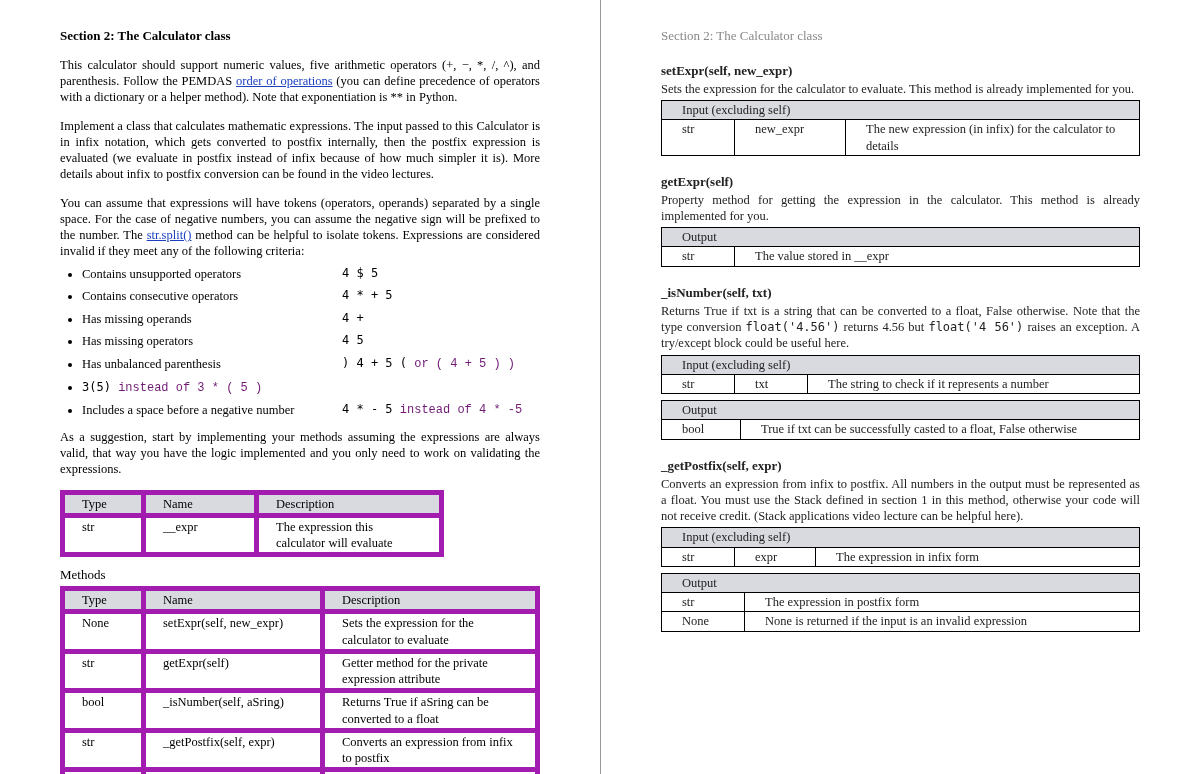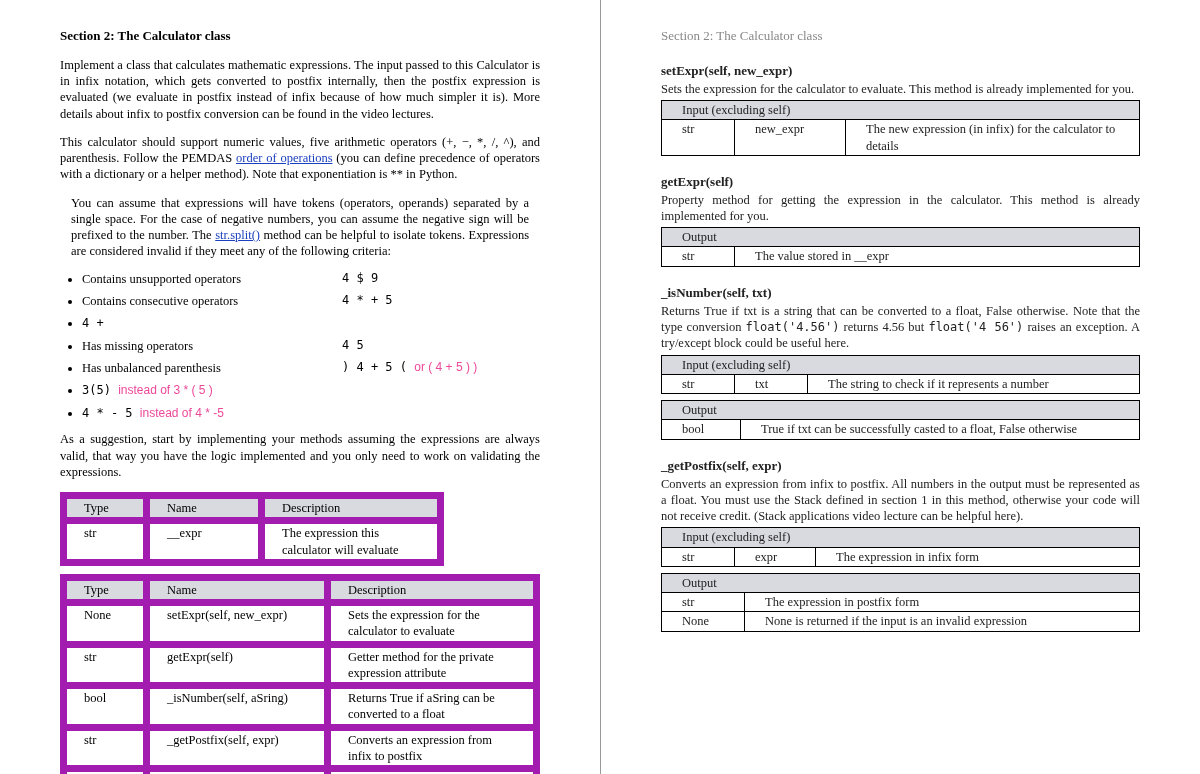--- a/index.html
+++ b/index.html
@@ -32,37 +32,37 @@
   .section-title {
     font-weight: bold;
     font-size: 13px;
     margin-bottom: 12px;
   }
   .section-title.gray {
     color: #888;
     font-weight: normal;
   }
   p.para { margin: 0 0 12px 0; text-align: justify; }
-  p.nb { margin: 11px; text-align: justify; }
+  p.nb { margin: 0; text-align: justify; }
   a.link { color: #1a3fbf; text-decoration: underline; }
   ul.crit { margin: 2px 0 10px 0; padding-left: 22px; }
   ul.crit li { margin: 6px 0; }
   .crit-row { display: flex; }
   .crit-text { width: 260px; }
   .crit-ex { font-family: "Consolas", "Menlo", monospace; font-size: 12px; }
-  .crit-ex .hint { color: #ec4899; font-family: Liberation Sans, sans-serif; }
+  .crit-ex .hint { color: #701a75; font-family: Liberation Mono, monospace; }
   .subhead { margin: 10px 0 2px 0; font-size: 13px; }
   table.doc {
     border-collapse: collapse;
     width: 100%;
     font-size: 12.5px;
     margin-bottom: 8px;
   }
   table.doc th, table.doc td {
-    border: 7px solid #a21caf;
+    border: 5px solid #a21caf;
     padding: 1px 17px;
     text-align: left;
     font-weight: normal;
     vertical-align: top;
   }
   table.doc th { background: #d9d9e0; }
   .meth-name { font-weight: bold; font-size: 13px; margin: 18px 0 1px 0; }
   .meth-desc { margin: 0 0 3px 0; text-align: justify; }
   table.io { 
     border-collapse: collapse;
@@ -77,45 +77,46 @@
   .col-name { width: 74px; }
 </style>
 </head>
 <body>
 
 <div class="spread">
 
   <div class="page left">
     <div class="section-title">Section 2: The Calculator class</div>
 
-    <p class="para">Implement a class that calculates mathematic expressions. The input passed to this Calculator is in infix notation, which gets converted to postfix internally, then the postfix expression is evaluated (we evaluate in postfix instead of infix because of how much simpler it is). More details about infix to postfix conversion can be found in the video lectures.</p>
-
     <p class="para">
       <span>This calculator should support numeric values, five arithmetic operators (+, −, *, /, ^), and parenthesis. Follow the PEMDAS </span><a class="link" href="#">order of operations</a><span> (you can define precedence of operators with a dictionary or a helper method). Note that exponentiation is ** in Python.</span>
     </p>
 
+    <p class="para">Implement a class that calculates mathematic expressions. The input passed to this Calculator is in infix notation, which gets converted to postfix internally, then the postfix expression is evaluated (we evaluate in postfix instead of infix because of how much simpler it is). More details about infix to postfix conversion can be found in the video lectures.</p>
+
     <p class="nb">
       <span>You can assume that expressions will have tokens (operators, operands) separated by a single space. For the case of negative numbers, you can assume the negative sign will be prefixed to the number. The </span><a class="link" href="#">str.split()</a><span> method can be helpful to isolate tokens. Expressions are considered invalid if they meet any of the following criteria:</span>
     </p>
 
     <ul class="crit">
       <li>
           <div class="crit-row">
             <span class="crit-text">Contains unsupported operators</span>
-            <span class="crit-ex"><span>4 $ 9</span><span class="hint"></span></span>
+            <span class="crit-ex"><span>4 $ 5</span><span class="hint"></span></span>
           </div>
         </li>
       <li>
           <div class="crit-row">
             <span class="crit-text">Contains consecutive operators</span>
             <span class="crit-ex"><span>4 * + 5</span><span class="hint"></span></span>
           </div>
         </li>
       <li>
           <div class="crit-row">
+            <span class="crit-text">Has missing operands</span>
             <span class="crit-ex"><span>4 +</span><span class="hint"></span></span>
           </div>
         </li>
       <li>
           <div class="crit-row">
             <span class="crit-text">Has missing operators</span>
             <span class="crit-ex"><span>4 5</span><span class="hint"></span></span>
           </div>
         </li>
       <li>
@@ -124,20 +125,21 @@
             <span class="crit-ex"><span>) 4 + 5 ( </span> <span class="hint">or  ( 4 + 5 ) )</span></span>
           </div>
         </li>
       <li>
           <div class="crit-row">
             <span class="crit-ex"><span>3(5) </span><span class="hint">instead of 3 * ( 5 )</span></span>
           </div>
         </li>
       <li>
           <div class="crit-row">
+            <span class="crit-text">Includes a space before a negative number</span>
             <span class="crit-ex"><span>4 * - 5 </span><span class="hint">instead of  4 * -5</span></span>
           </div>
         </li>
     </ul>
 
     <p class="para">As a suggestion, start by implementing your methods assuming the expressions are always valid, that way you have the logic implemented and you only need to work on validating the expressions.</p>
 
     <table class="doc" style="width:80%;">
       <tbody>
           <tr>
@@ -146,20 +148,21 @@
         <th>Description</th>
       </tr>
       <tr>
         <td>str</td>
         <td>__expr</td>
         <td>The expression this calculator will evaluate</td>
       </tr>
     </tbody>
       </table>
 
+    <div class="subhead">Methods</div>
     <table class="doc">
       <tbody>
           <tr>
         <th class="col-type">Type</th>
         <th style="width:140px">Name</th>
         <th>Description</th>
       </tr>
       <tr>
             <td>None</td>
             <td>setExpr(self, new_expr)</td>

